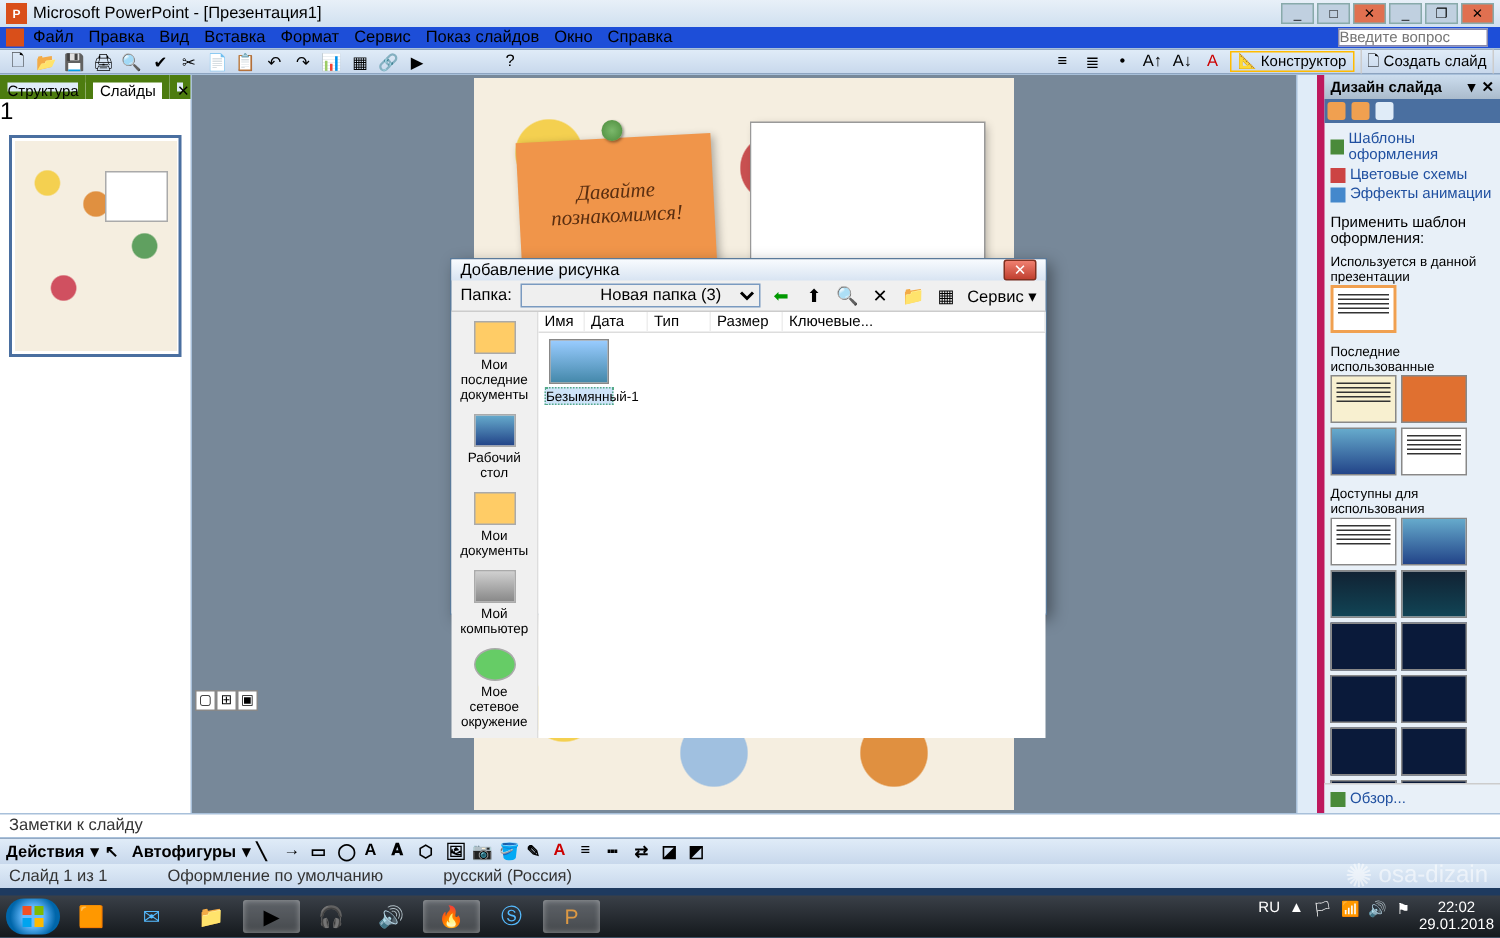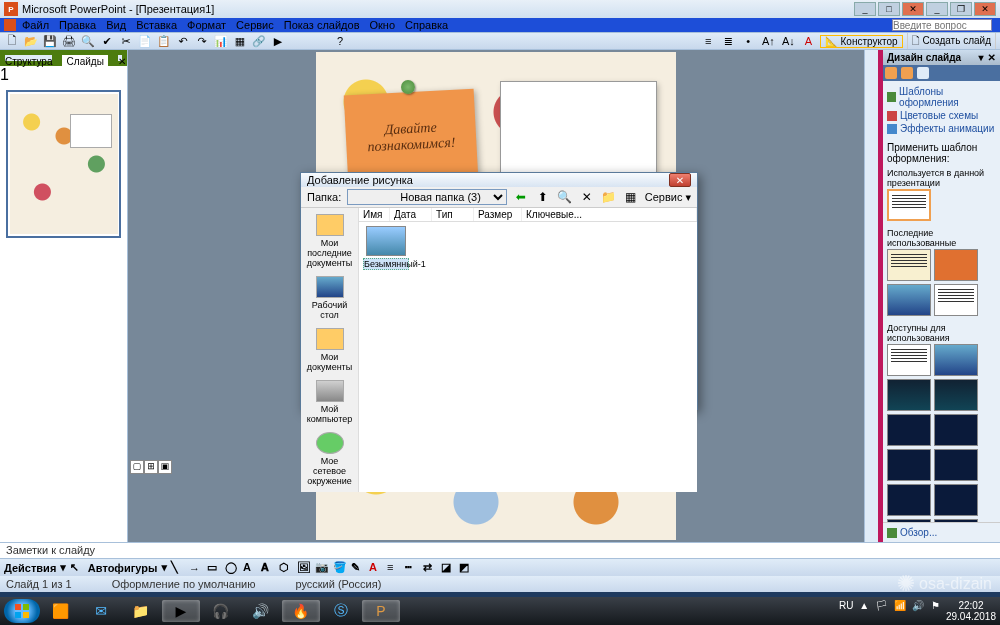--- a/index.html
+++ b/index.html
@@ -384,16 +384,16 @@
   <div class="tb-btn active" style="color:#d94">P</div>
   <div class="tray">
     <span>RU</span>
     <span class="tri">▲</span>
     <span>🏳</span>
     <span>📶</span>
     <span>🔊</span>
     <span>⚑</span>
     <div class="clock">
       <div>22:02</div>
-        <div>29.04.2018</div>
+        <div>29.01.2018</div>
     </div>
   </div>
 </div>
 
 </body></html>

